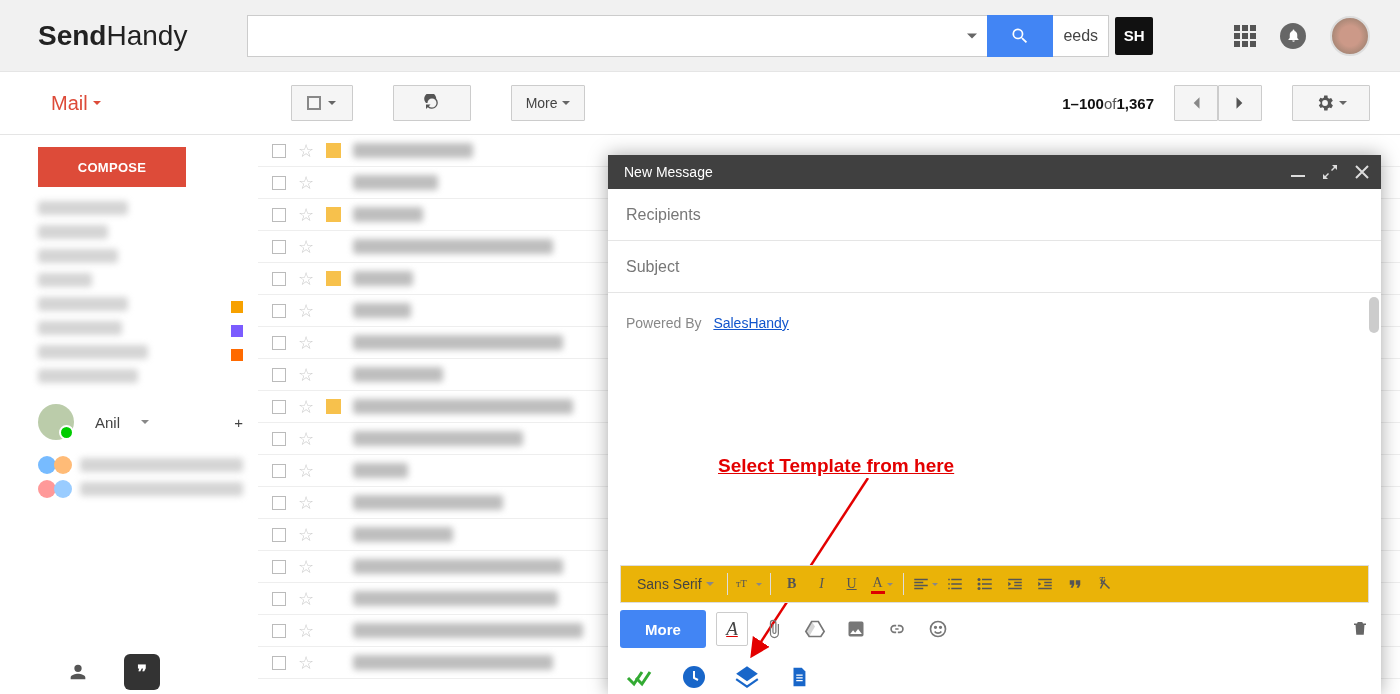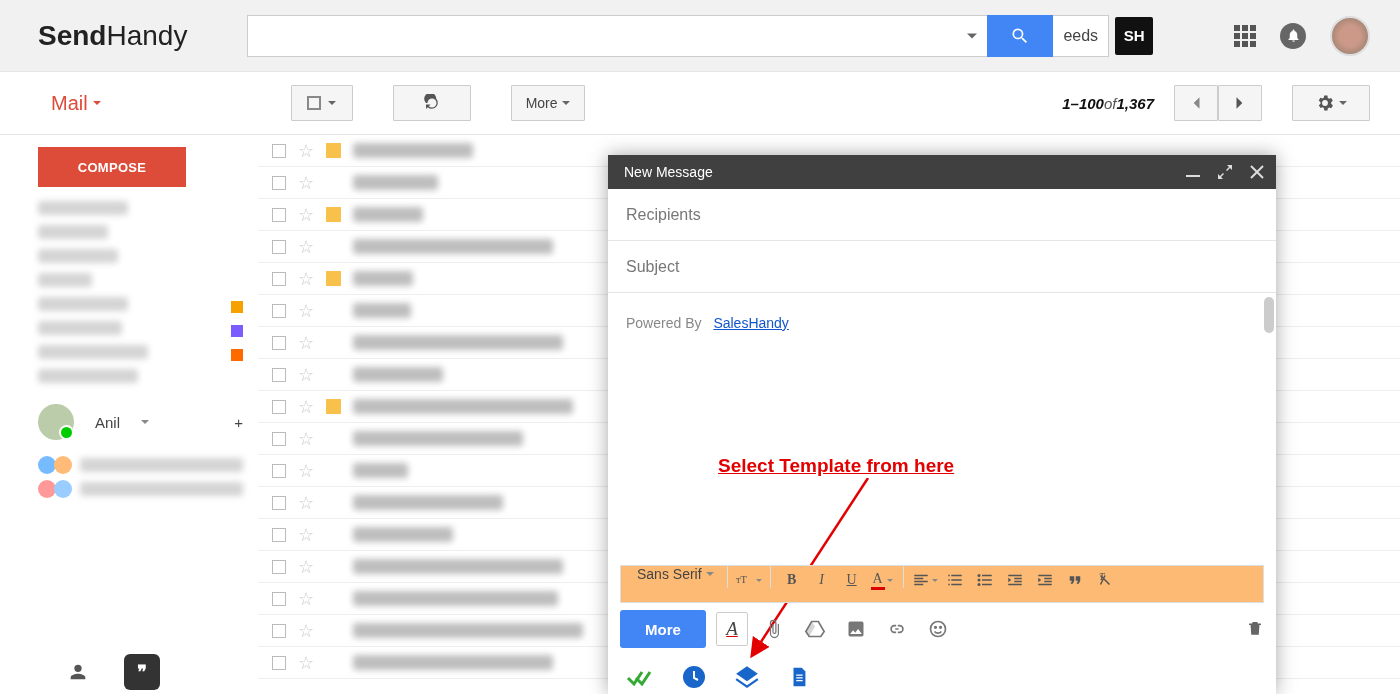--- a/index.html
+++ b/index.html
@@ -28,21 +28,21 @@
   .toolbar { height:63px; border-bottom:1px solid #e5e5e5; display:flex; align-items:center; padding:0 30px 0 51px; background:#fff;}
   .mail-label { color:#dd4b39; font-size:20px; display:flex; align-items:center; gap:5px; cursor:pointer;}
   .mail-label::after{content:"";width:0;height:0;border-left:4px solid transparent;border-right:4px solid transparent;border-top:4px solid #dd4b39;}
   .tbtn{ height:36px; border:1px solid #ccc; border-radius:1px; background:#f5f5f5; display:flex; align-items:center; justify-content:center; cursor:pointer; color:#444;}
   .select-btn{width:62px; margin-left:190px; gap:3px;}
   .select-btn .sq{width:14px;height:14px;border:2px solid #888;}
   .select-btn::after{content:"";width:0;height:0;border-left:4px solid transparent;border-right:4px solid transparent;border-top:4px solid #666;margin-left:4px;}
   .refresh-btn{width:78px;margin-left:40px;}
   .more-btn{padding:0 14px; margin-left:40px; gap:4px;}
   .more-btn::after{content:"";width:0;height:0;border-left:4px solid transparent;border-right:4px solid transparent;border-top:4px solid #666;}
-  .paging{margin-left:auto;display:flex;align-items:center;color:#555;font-size:15px;font-style:italic;}
+  .paging{margin-left:auto;display:flex;align-items:center;color:#555;font-size:15px;}
   .paging b{color:#111;font-weight:700;}
   .page-arrows{display:flex;margin-left:20px;}
   .page-arrows .tbtn{width:44px;}
   .gear-btn{width:78px;margin-left:30px;gap:4px;}
   .gear-btn::after{content:"";width:0;height:0;border-left:4px solid transparent;border-right:4px solid transparent;border-top:4px solid #666;}
 
   
   .body { position:absolute; top:135px; left:0; right:0; bottom:0; display:flex;}
   .sidebar{ width:258px; padding:12px 15px 0 38px; }
   .compose{ width:148px; height:40px; background:#dd4b39; color:#fff; font-weight:700; font-size:13px; border:none; cursor:pointer; letter-spacing:.3px;}
@@ -68,31 +68,31 @@
 
   .mail-list{flex:1;overflow:hidden;}
   .mail-row{height:32px;border-bottom:1px solid #eee;display:flex;align-items:center;padding-left:14px;gap:12px;}
   .mail-row .cb{width:14px;height:14px;border:1.5px solid #bbb;}
   .mail-row .star{color:#ccc;font-size:18px;}
   .mail-row .lab{width:15px;height:15px;background:#f7c14c;}
   .mail-row .lab.none{background:transparent;}
   .mail-row .sub{height:15px;background:#888;filter:blur(3px);opacity:.55;border-radius:3px;}
 
   
-  .compose-dlg{position:absolute; left:608px; top:155px; width:668px; bottom:0; background:#fff; box-shadow:0 0 18px rgba(0,0,0,.35); z-index:10;}
+  .compose-dlg{position:absolute; left:608px; top:155px; width:773px; bottom:0; background:#fff; box-shadow:0 0 18px rgba(0,0,0,.35); z-index:10;}
   .dlg-hdr{height:34px;background:#404040;color:#fff;font-size:14px;display:flex;align-items:center;padding:0 12px 0 16px;}
   .dlg-hdr-icons{margin-left:auto;display:flex;gap:18px;align-items:center;}
   .dlg-hdr-icons span{cursor:pointer;display:flex;align-items:center;justify-content:center;color:#eee;}
   .dlg-field{height:52px;border-bottom:1px solid #e5e5e5;display:flex;align-items:center;padding:0 18px;color:#777;font-size:16px;}
   .dlg-body{padding:22px 18px;color:#888;font-size:14px;}
   .dlg-body a{color:#1155cc;text-decoration:underline;margin-left:8px;}
   .annot{position:absolute;top:300px;left:110px;color:#e30000;font-weight:700;font-size:19px;text-decoration:underline;}
   .arrow-svg{position:absolute;top:323px;left:130px;pointer-events:none;}
 
-  .fmt-bar{position:absolute;bottom:91px;left:12px;right:12px;height:38px;border:1px solid #ddd;background:#fdba74;display:flex;align-items:flex-start;padding:0 10px;gap:2px;}
+  .fmt-bar{position:absolute;bottom:91px;left:12px;right:12px;height:38px;border:1px solid #ddd;background:#eab308;display:flex;align-items:center;padding:0 10px;gap:2px;}
   .fmt-font{font-size:14px;color:#444;padding:0 6px;display:flex;align-items:center;gap:4px;}
   .fmt-font::after{content:"";width:0;height:0;border-left:4px solid transparent;border-right:4px solid transparent;border-top:4px solid #888;}
   .sep{width:1px;height:22px;background:#ddd;margin:0 5px;}
   .fbtn{width:28px;height:28px;display:flex;align-items:center;justify-content:center;color:#555;cursor:pointer;font-family:Liberation Serif, serif;border-radius:2px;}
   .fbtn svg{width:18px;height:18px;fill:#555;}
   .fbtn.dd::after{content:"";width:0;height:0;border-left:3px solid transparent;border-right:3px solid transparent;border-top:3px solid #888;margin-left:2px;}
 
   .send-row{position:absolute;bottom:44px;left:12px;right:12px;height:42px;display:flex;align-items:center;gap:10px;}
   .send-btn{width:86px;height:38px;background:#4285f4;color:#fff;font-weight:700;font-size:15px;border:none;border-radius:3px;cursor:pointer;}
   .aicon{width:32px;height:34px;border:1px solid #ccc;display:flex;align-items:center;justify-content:center;font-family:'Times New Roman',serif;font-style:italic;font-size:19px;color:#444;text-decoration:underline;text-decoration-color:#d00;border-radius:2px;}

